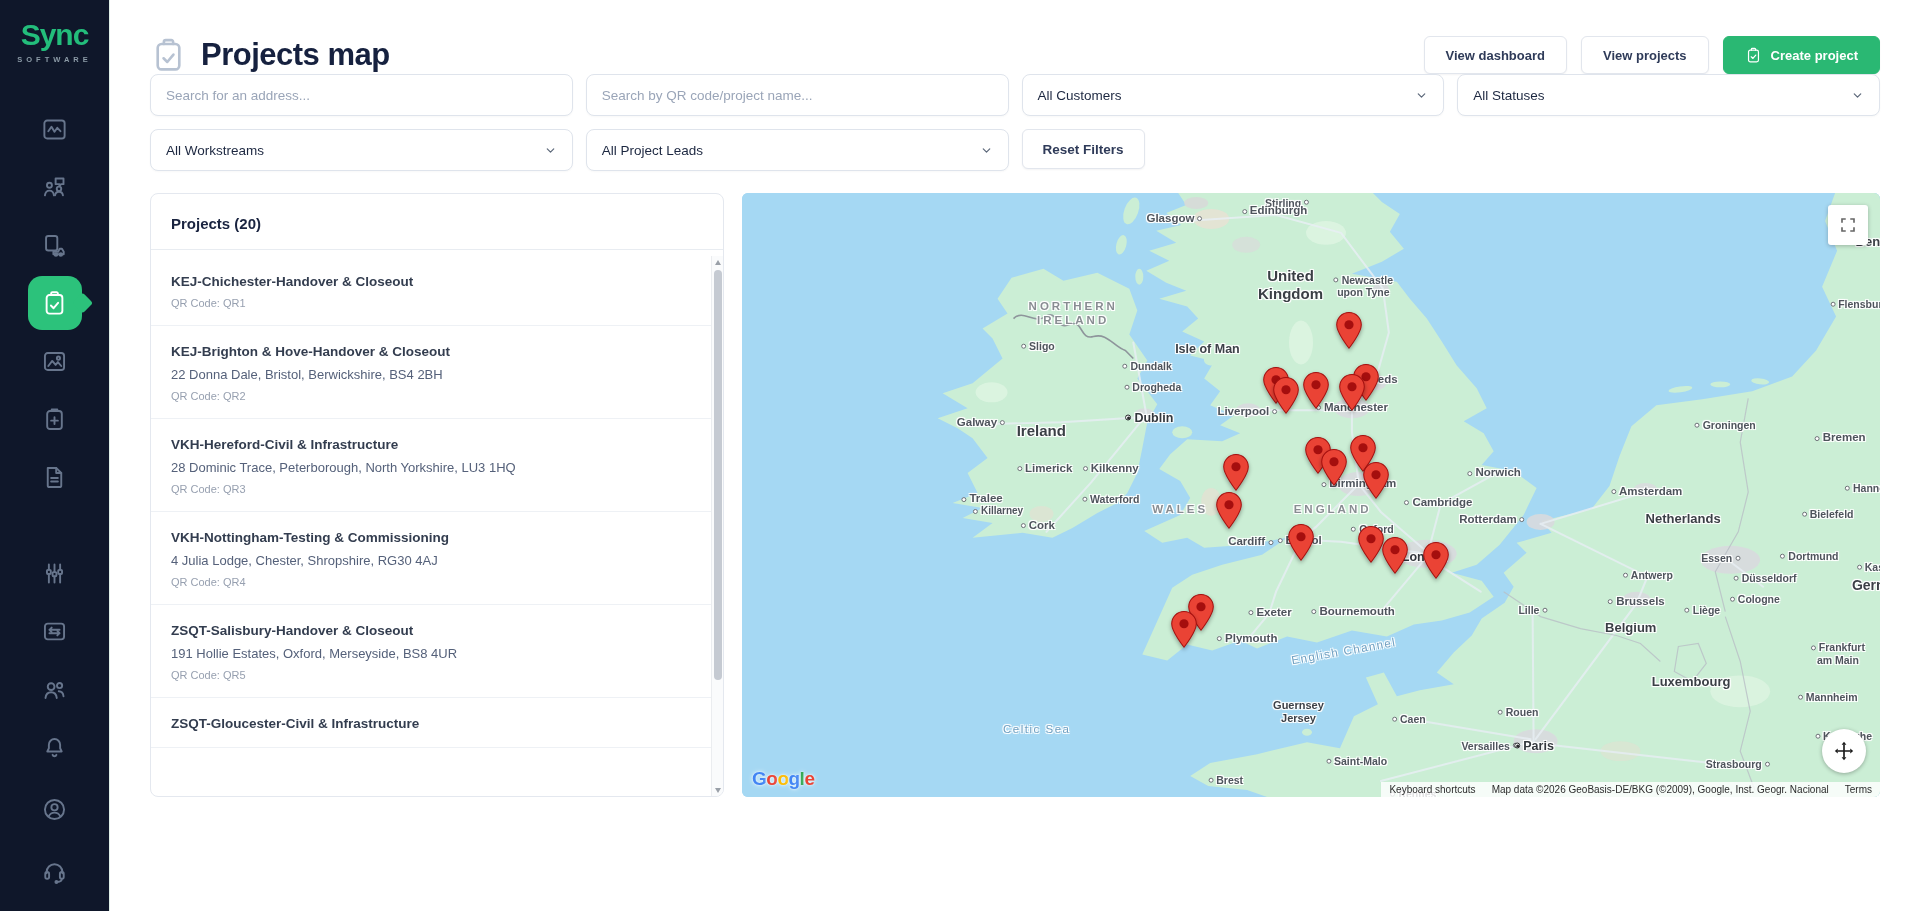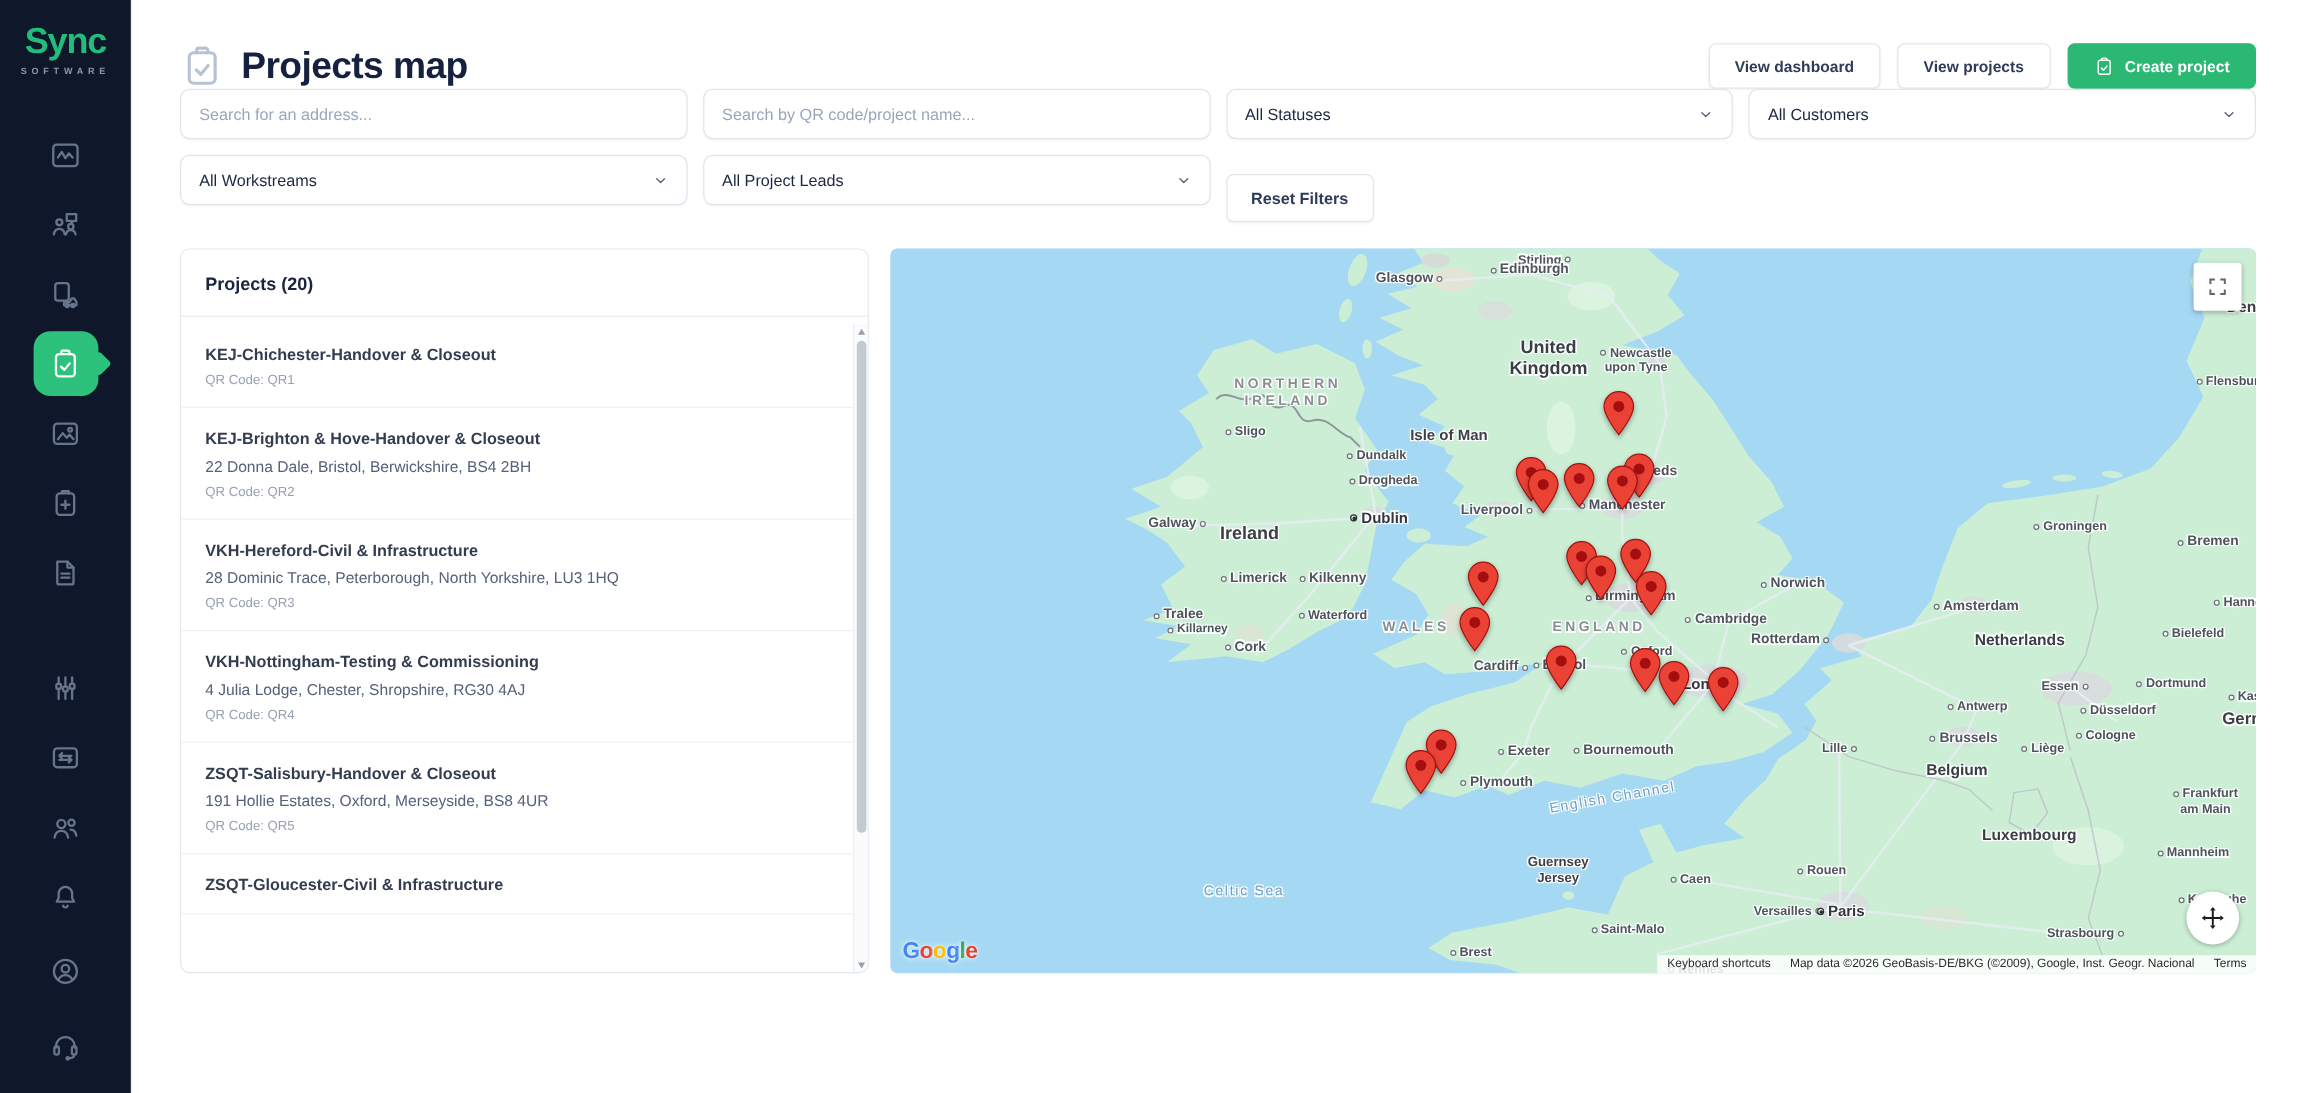--- a/index.html
+++ b/index.html
@@ -43,21 +43,21 @@
   .filters.row2 { margin-top:13px; }
   .field { height:42px; border:1px solid #dfe4ec; border-radius:8px; background:#fff;
     display:flex; align-items:center; padding:0 15px; font-size:13.5px;
     box-shadow:0 1px 2px rgba(16,24,40,.03); }
   input.field { width:100%; color:#1f2a44; font-family:inherit; outline:none; }
   input.field::placeholder { color:#9aa5b8; }
   .select { justify-content:space-between; color:#1c2740; cursor:pointer; }
   .select .chev { color:#5b6779; display:flex; }
   .select .chev svg { width:13px; height:13px; }
   .btn-reset { grid-column:3; justify-self:start; height:40px; padding:0 20px;
-    font-size:13.5px;margin-top:16px; }
+    font-size:13.5px; }
 
   
   .content { display:flex; gap:18px; margin-top:22px; }
 
   .panel { width:574px; height:604px; border:1px solid #e4e8ef; border-radius:8px;
     background:#fff; overflow:hidden; position:relative; }
   .panel-header { padding:21px 20px 17px 20px; font-size:15px; font-weight:bold;
     color:#1a2440; border-bottom:1px solid #e8ecf1; }
   .plist { position:absolute; top:62px; left:0; right:12px; bottom:0; overflow:hidden; }
   .pitem { padding:18px 20px 16px 20px; border-bottom:1px solid #eef1f5; cursor:pointer; }
@@ -285,29 +285,29 @@
           </span>
         <span>Create project</span>
       </button>
     </div>
   </div>
 
   <div class="filters">
     <input class="field" type="text" placeholder="Search for an address..." style="">
     <input class="field" type="text" placeholder="Search by QR code/project name..." style="">
     <div class="field select">
-      <span>All Statuses</span>
+      <span>All Customers</span>
       <span class="chev">
           <svg viewBox="0 0 24 24" fill="none" stroke="currentColor" stroke-width="2.2" stroke-linecap="round" stroke-linejoin="round">
             <path d="M6 9l6 6 6-6"></path>
           </svg>
         </span>
     </div>
     <div class="field select">
-      <span>All Customers</span>
+      <span>All Statuses</span>
       <span class="chev">
           <svg viewBox="0 0 24 24" fill="none" stroke="currentColor" stroke-width="2.2" stroke-linecap="round" stroke-linejoin="round">
             <path d="M6 9l6 6 6-6"></path>
           </svg>
         </span>
     </div>
   </div>
   <div class="filters row2">
     <div class="field select">
       <span>All Workstreams</span>

